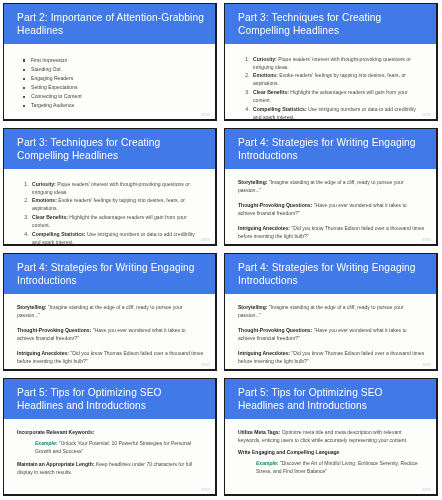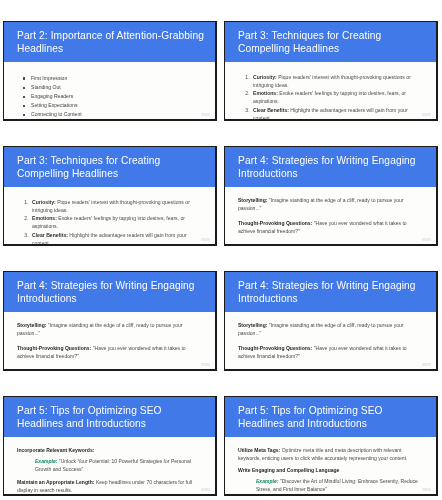--- a/index.html
+++ b/index.html
@@ -18,21 +18,21 @@
     grid-template-columns: 221px 221px;
     grid-template-rows: 125px 125px 125px 125px;
     width: 442px;
     height: 500px;
   }
   .slide {
     position: relative;
     box-sizing: border-box;
     width: 221px;
     height: 125px;
-    padding: 21px 4px 4px 3px;
+    padding: 3px 4px 4px 3px;
     background: #ffffff;
     overflow: hidden;
   }
   .card {
     position: relative;
     box-sizing: border-box;
     width: 100%;
     height: 100%;
     background: #fdfdfb;
     border: 1px solid #1b1b1b;

